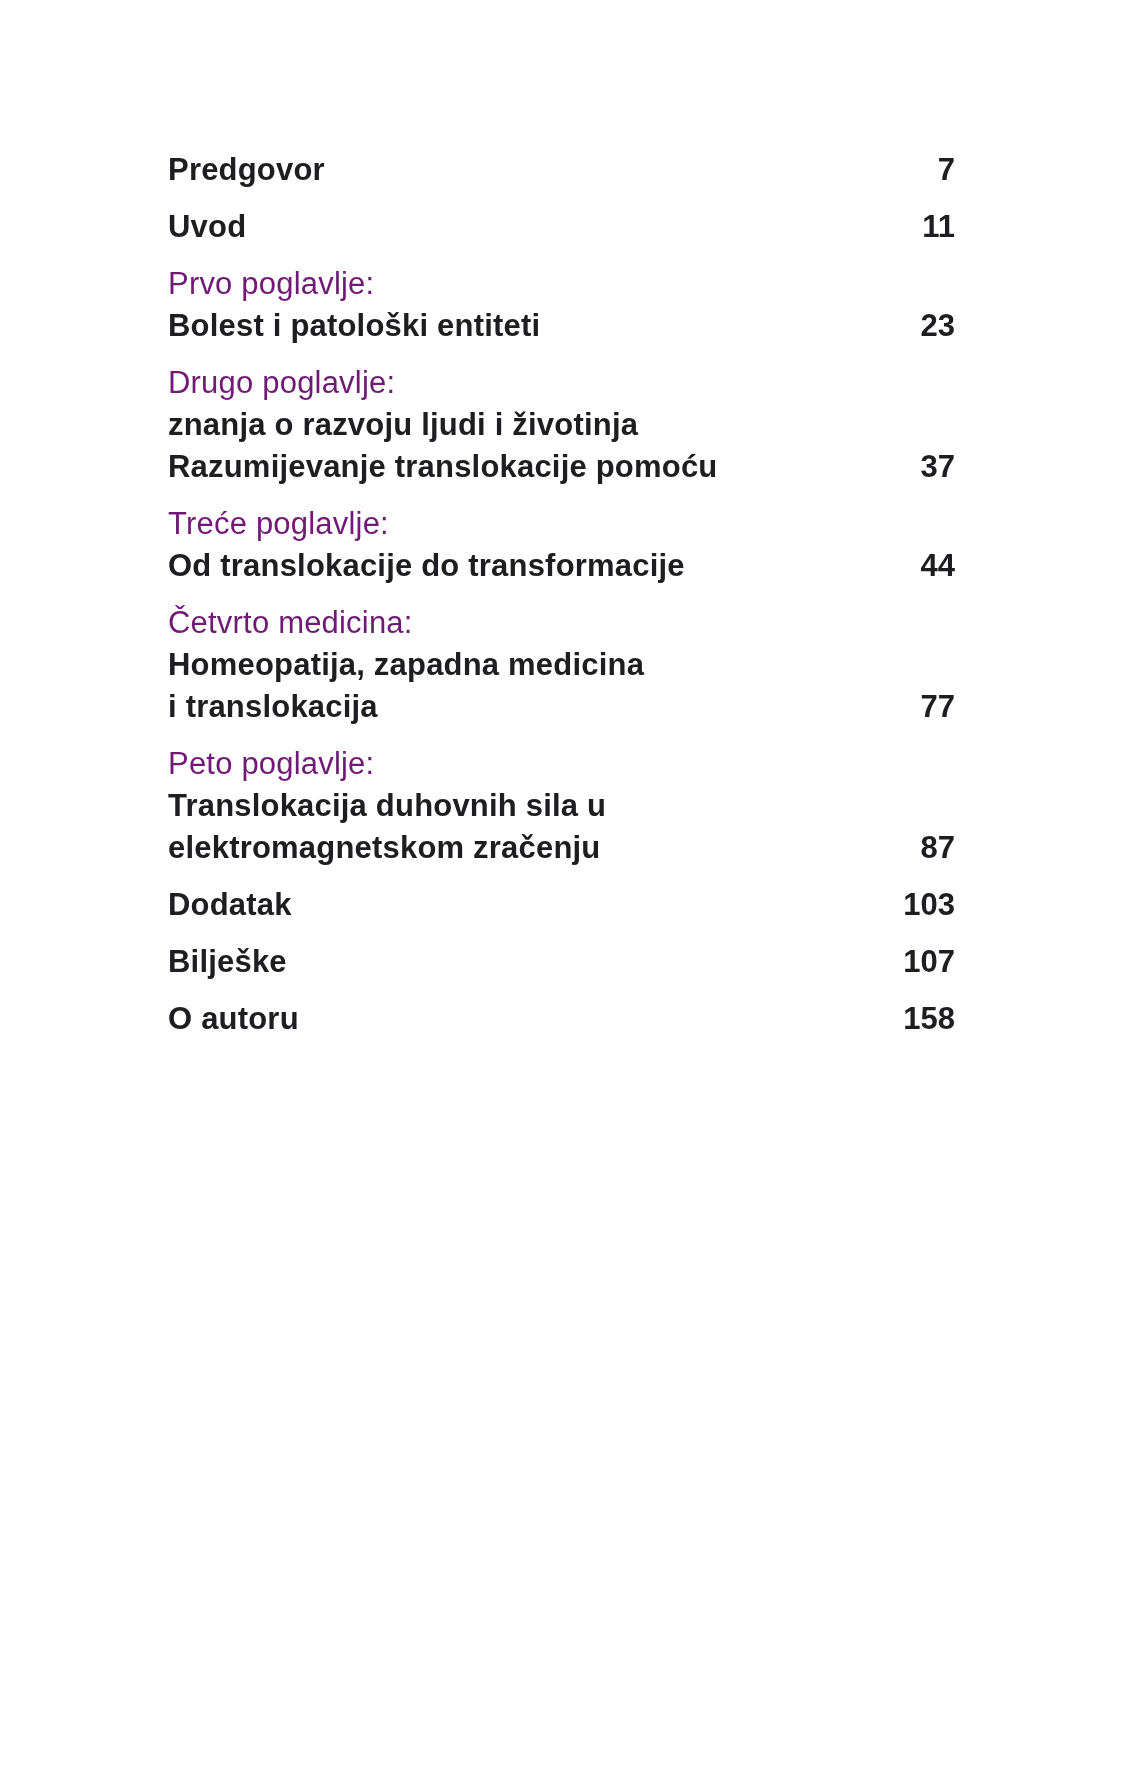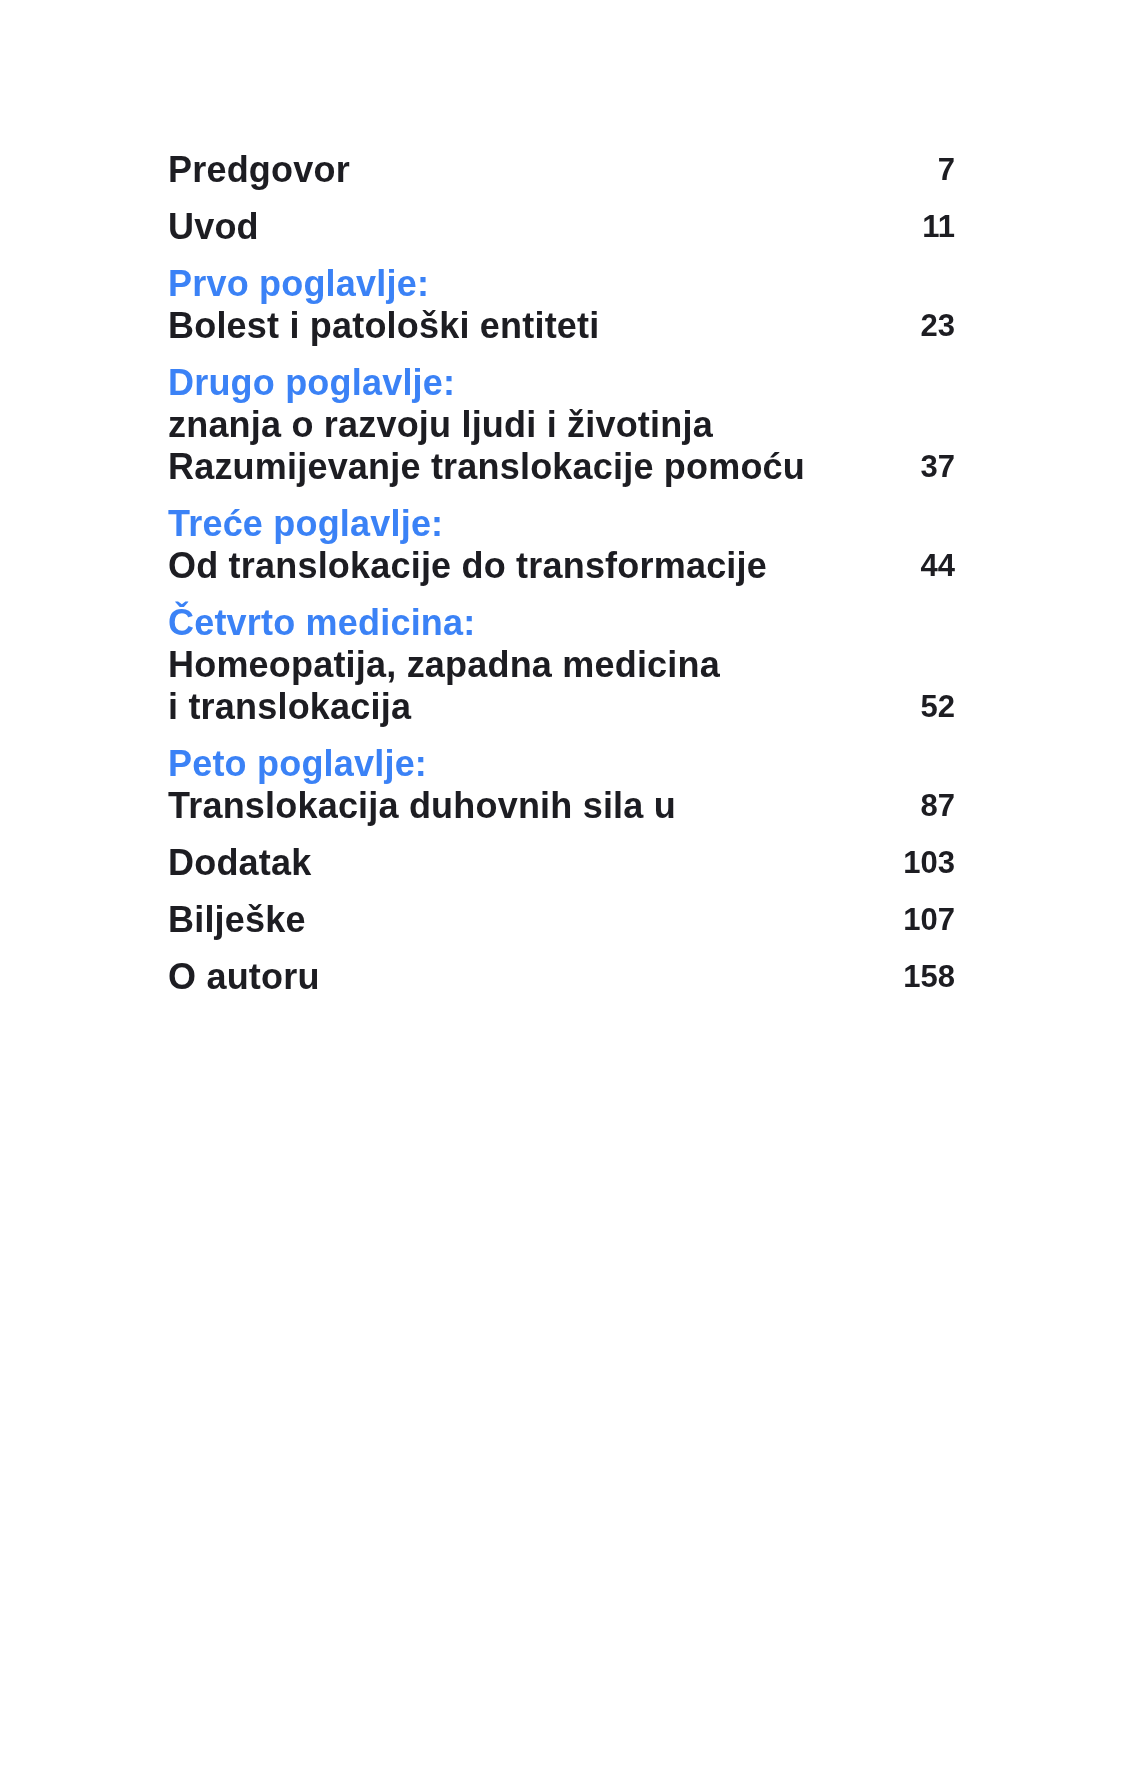--- a/index.html
+++ b/index.html
@@ -33,26 +33,26 @@
   .toc {
     margin-top: 149px;
   }
   .entry {
     display: flex;
     justify-content: space-between;
     align-items: flex-end;
     margin-bottom: 15px;
   }
   .entry-left {
-    font-size: 36px;
+    font-size: 31px;
     line-height: 42px;
   }
   .entry-left .label {
-    font-weight: 700;
-    color: #3b82f6;
+    font-weight: 400;
+    color: #701a75;
     letter-spacing: 0.2px;
   }
   .entry-left .line {
     font-weight: 700;
     letter-spacing: 0.2px;
   }
   .label:empty, .line:empty { display: none; }
   .page-num {
     font-size: 31px;
     line-height: 42px;
@@ -112,27 +112,28 @@
       </div>
       <div class="page-num">44</div>
     </div>
 
     <div class="entry">
       <div class="entry-left">
         <div class="label">Četvrto medicina:</div>
         <div class="line">Homeopatija, zapadna medicina</div>
         <div class="line">i translokacija</div>
       </div>
-      <div class="page-num">52</div>
+      <div class="page-num">77</div>
     </div>
 
     <div class="entry">
       <div class="entry-left">
         <div class="label">Peto poglavlje:</div>
         <div class="line">Translokacija duhovnih sila u</div>
+        <div class="line">elektromagnetskom zračenju</div>
       </div>
       <div class="page-num">87</div>
     </div>
 
     <div class="entry">
       <div class="entry-left">
 
         <div class="line">Dodatak</div>
 
       </div>

